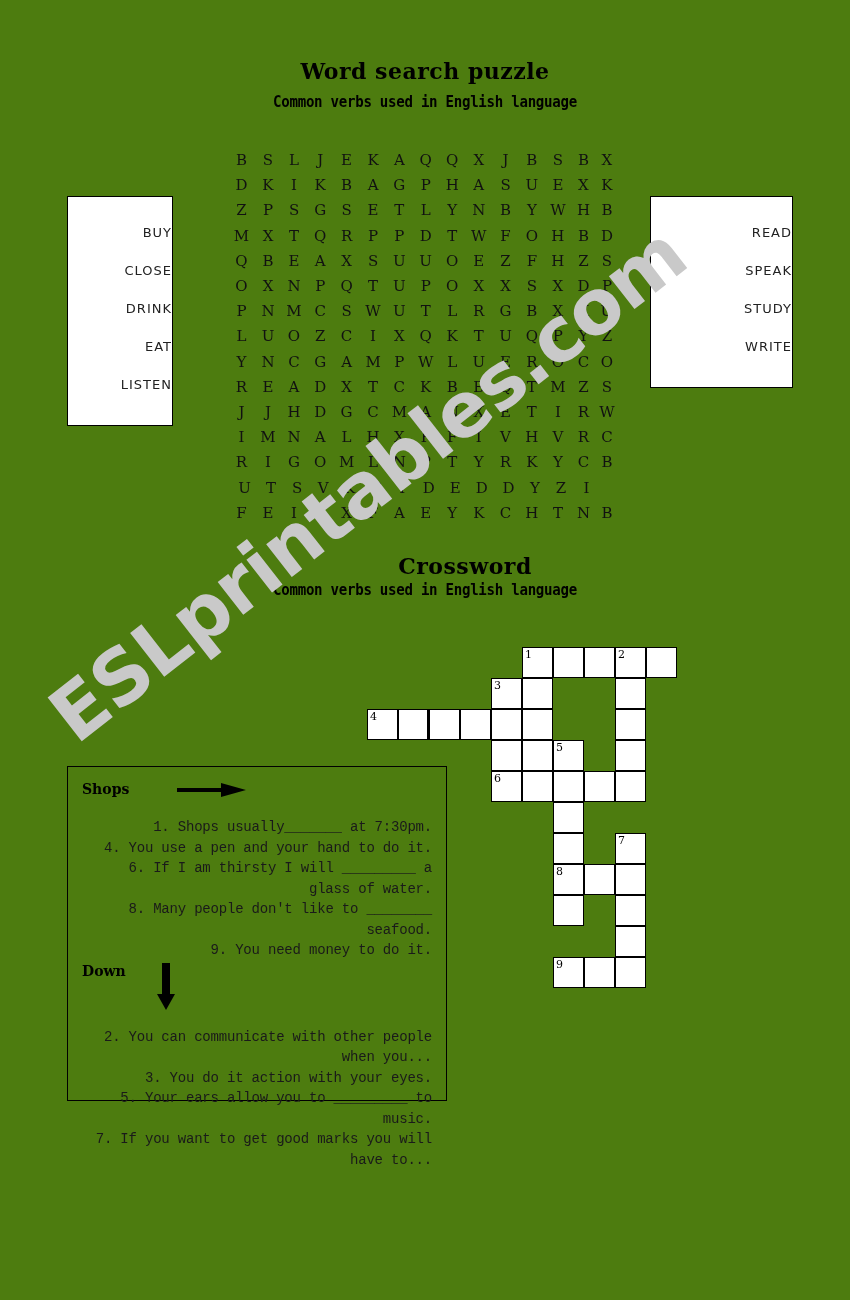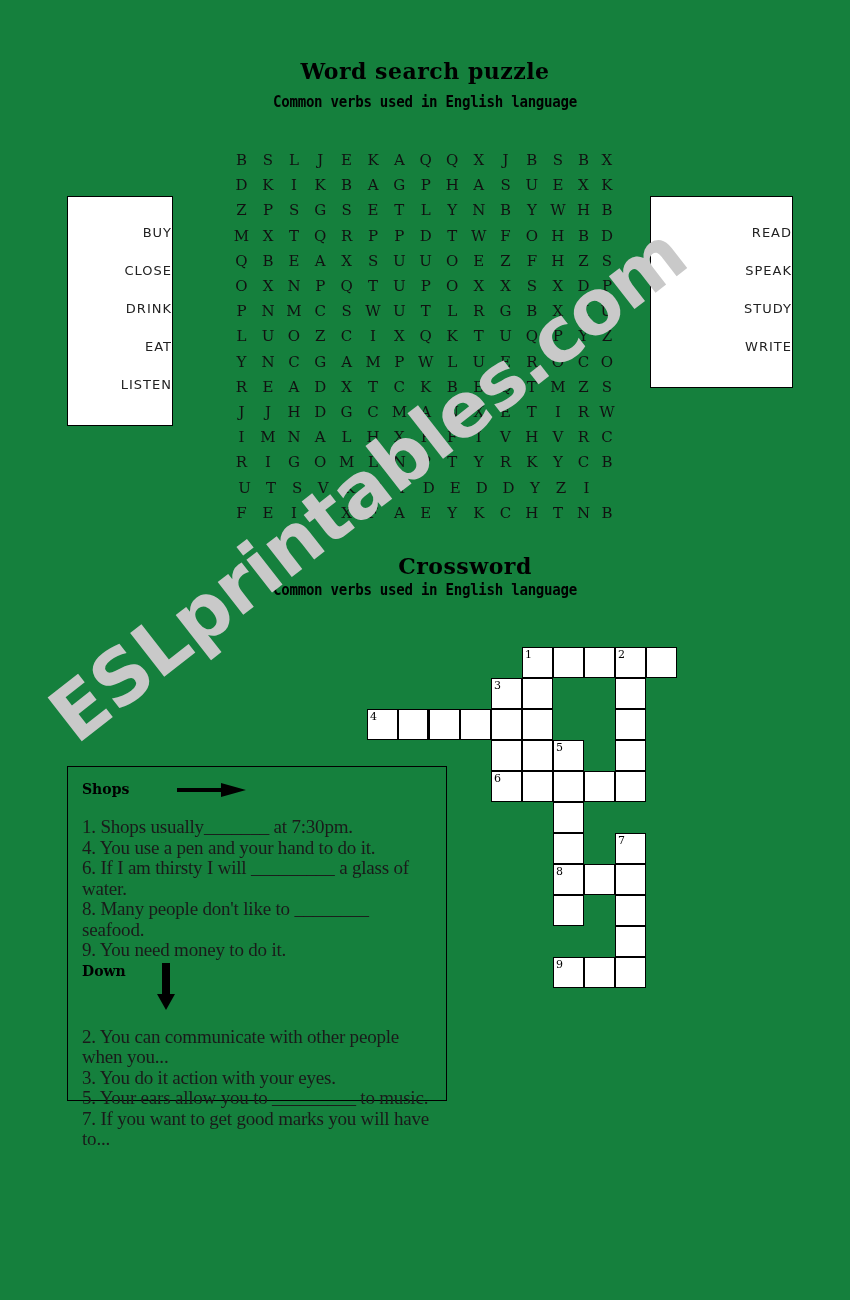--- a/index.html
+++ b/index.html
@@ -5,21 +5,21 @@
 <style>
   html, body {
     margin: 0;
     padding: 0;
     background: #ffffff;
   }
   #page {
     position: relative;
     width: 850px;
     height: 1300px;
-    background: #15803d;
+    background: #4d7c0f;
     overflow: hidden;
     font-family: "DejaVu Sans", sans-serif;
   }
 
   
   #watermark {
     position: absolute;
     left: 60px;
     top: 560px;
     width: 760px;
@@ -160,25 +160,26 @@
     z-index: 10;
   }
   .clue-head {
     font-family: "DejaVu Serif", serif;
     font-weight: bold;
     font-size: 14px;
     color: #000;
     margin: 0;
   }
   .clue-list {
-    font-family: Liberation Serif, serif;
-    font-size: 19px;
+    font-family: Liberation Mono, monospace;
+    font-size: 14px;
     line-height: 20.5px;
     color: #1a1a1a;
     letter-spacing: -0.2px;
+    text-align: right;
   }
   .clue-line { white-space: normal; }
   #across-head-row { position: relative; height: 24px; }
   #down-head-row { position: relative; height: 20px; }
 
   .arrow-right {
     position: absolute;
     left: 95px;
     top: 4px;
     width: 70px;

